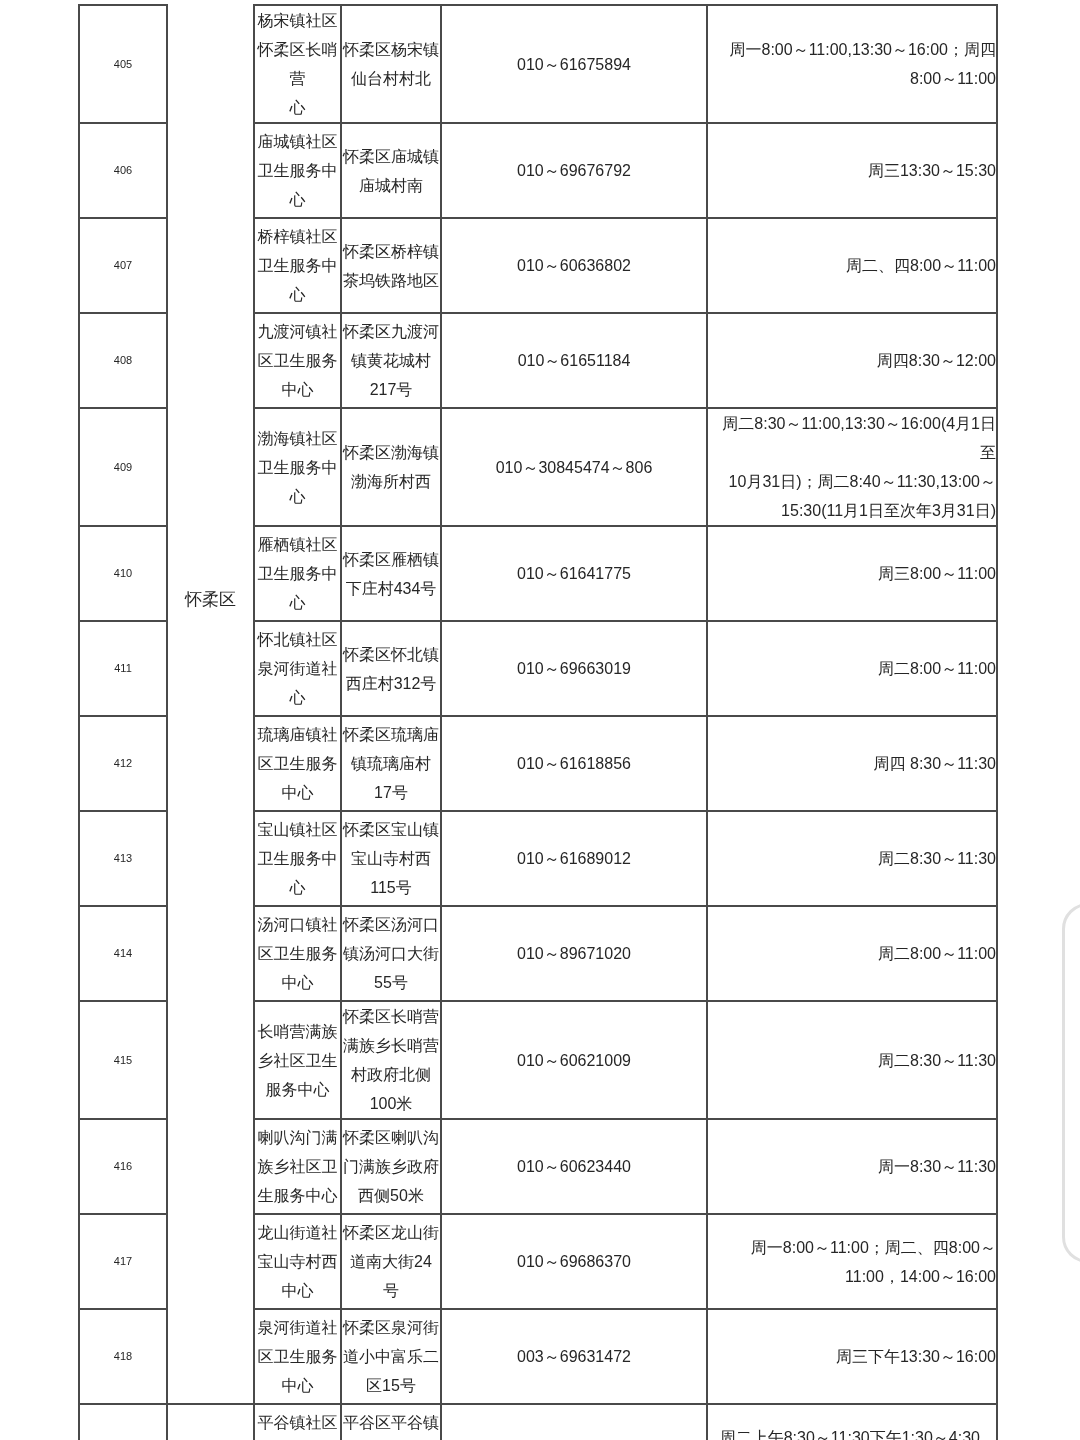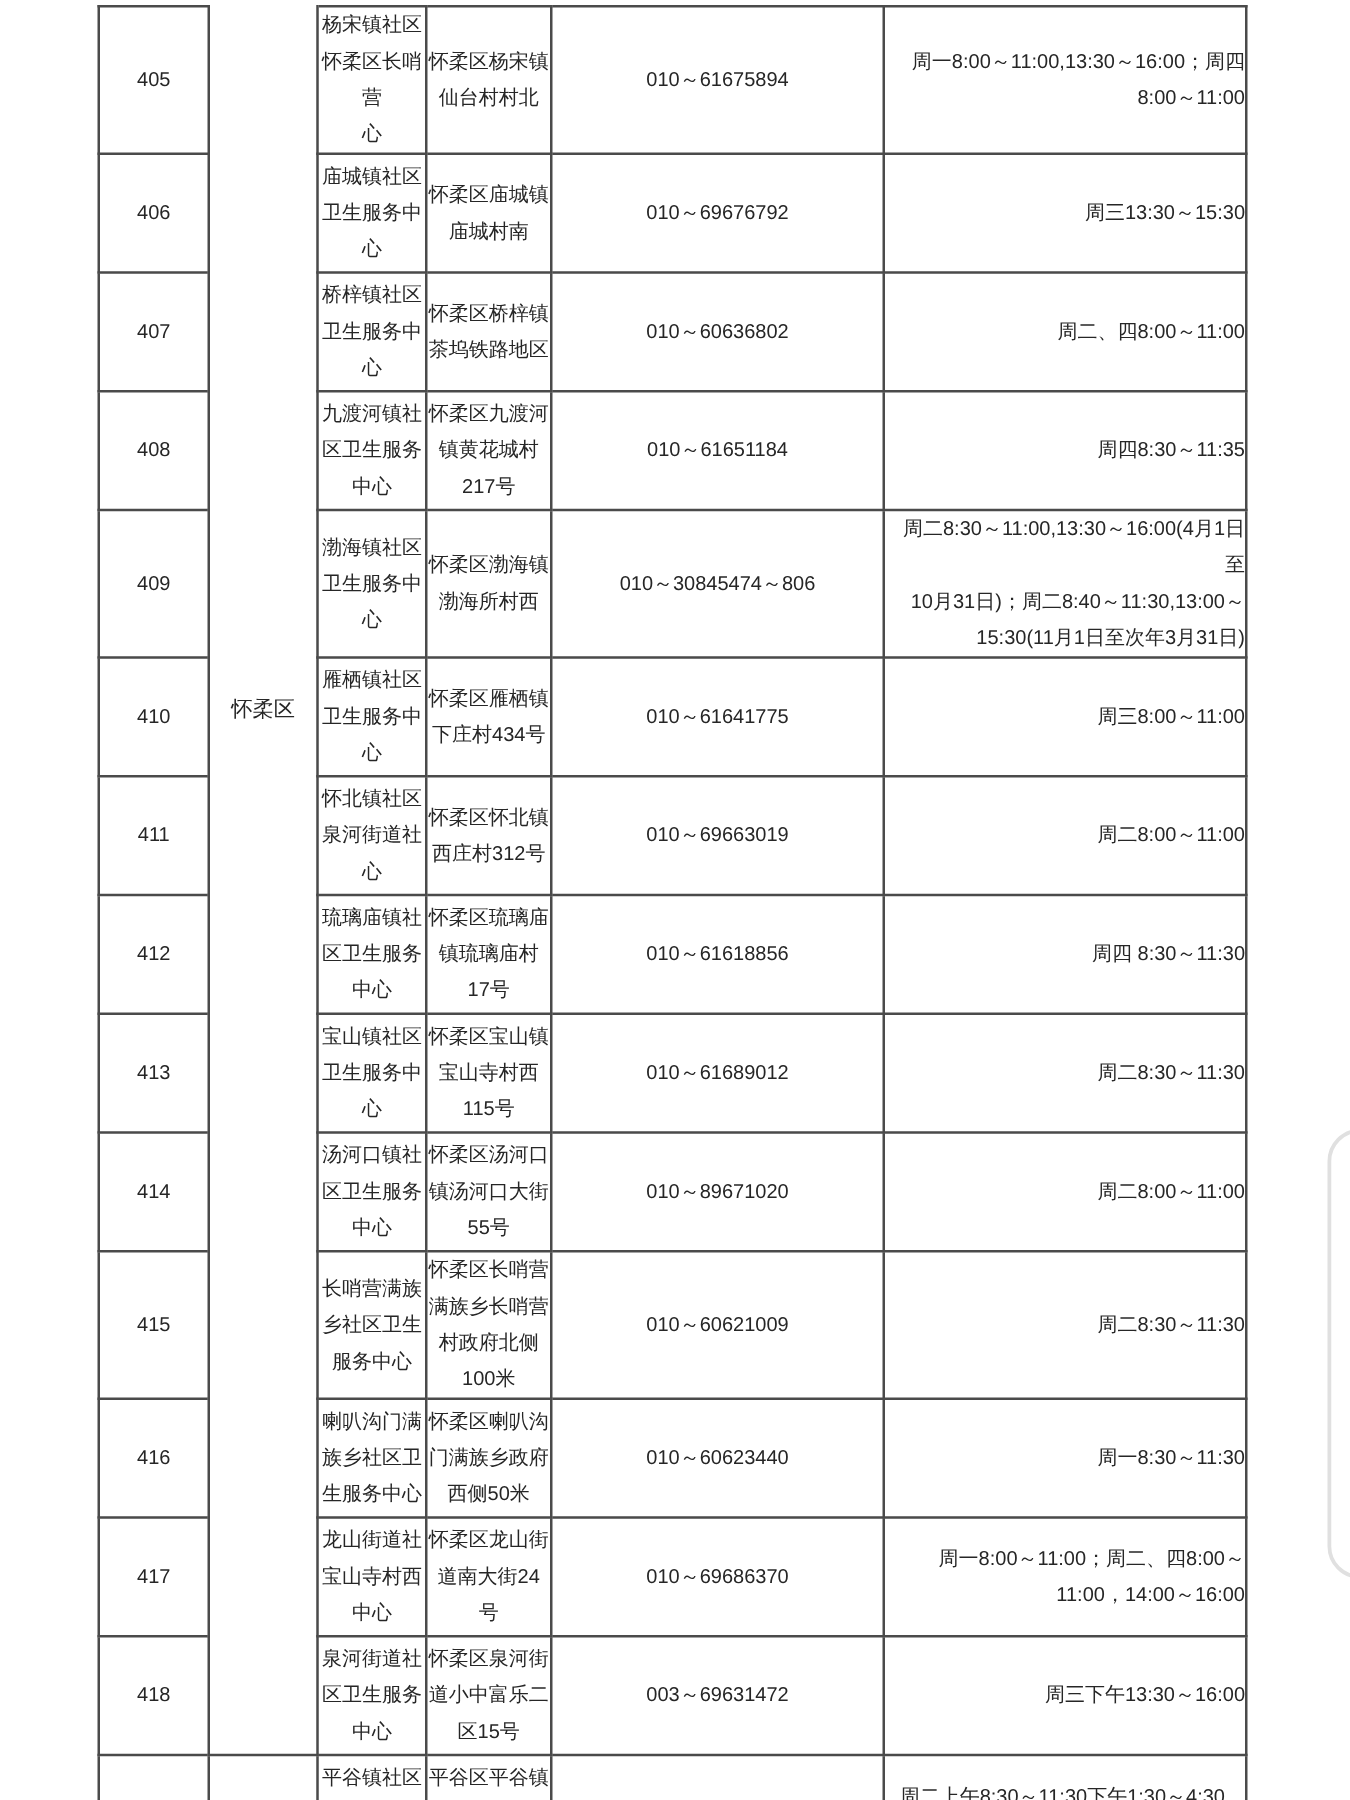--- a/index.html
+++ b/index.html
@@ -12,25 +12,25 @@
     position:absolute;left:78px;top:4px;
     border-collapse:collapse;table-layout:fixed;
   }
   .grid td{
     border:2px solid #4a4a4a;
     vertical-align:middle;text-align:center;
     padding:0;white-space:pre-line;
     font-size:16px;line-height:29px;
   }
   .grid tr{height:95px;}
-  td.c-id{font-size:16px;margin-top:23px;}
+  td.c-id{font-size:11px;margin-top:23px;}
   td.c-dist{border-top:none;position:relative;font-size:17px;}
   td.c-hours{font-size:16px;text-align:right;}
   .dist-label{
-    position:absolute;top:548px;left:0;width:100%;text-align:center;
+    position:absolute;top:580px;left:0;width:100%;text-align:center;
   }
   .scroll-thumb{
     position:absolute;left:1062px;top:903px;width:52px;height:360px;
     background:#ffffff;border:3px solid #e0e0e0;border-radius:26px;
     box-sizing:border-box;
   }
 </style>
 </head>
 <body>
 
@@ -78,21 +78,21 @@
   </tr>
       <tr>
     <td class="c-id">408</td>
     <td class="c-name">九渡河镇社
 区卫生服务
 中心</td>
     <td class="c-addr">怀柔区九渡河
 镇黄花城村
 217号</td>
     <td class="c-phone">010～61651184</td>
-    <td class="c-hours">周四8:30～11:35</td>
+    <td class="c-hours">周四8:30～12:00</td>
   </tr>
       <tr>
     <td class="c-id">409</td>
     <td class="c-name">渤海镇社区
 卫生服务中
 心</td>
     <td class="c-addr">怀柔区渤海镇
 渤海所村西</td>
     <td class="c-phone">010～30845474～806</td>
     <td class="c-hours">周二8:30～11:00,13:30～16:00(4月1日至

